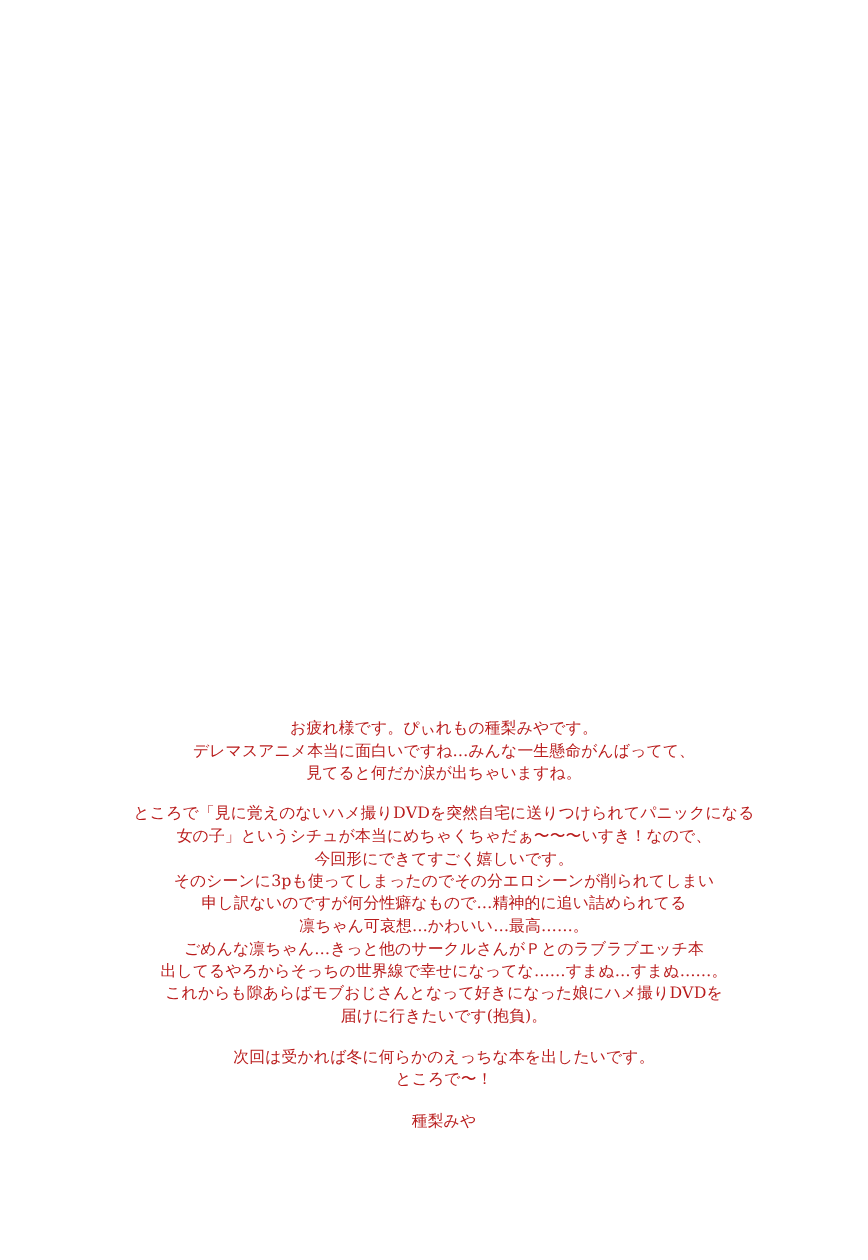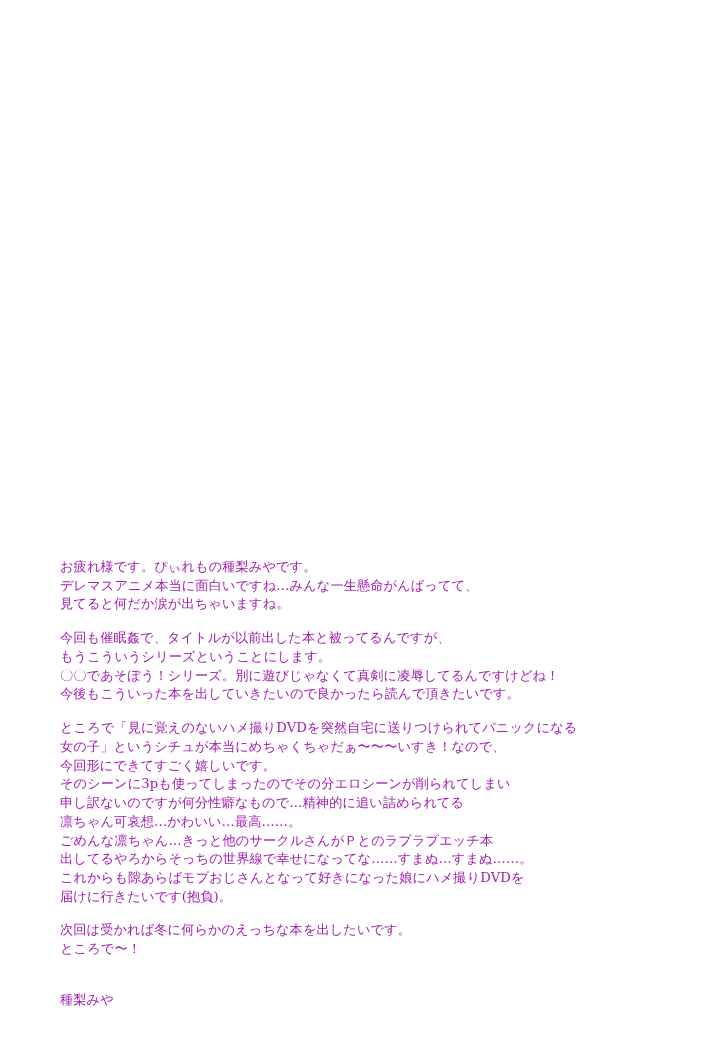--- a/index.html
+++ b/index.html
@@ -15,51 +15,48 @@
   }
   .page {
     position: relative;
     width: 723px;
     height: 1050px;
     background: #ffffff;
   }
   .afterword {
     position: absolute;
     left: 60px;
-    top: 558px;
+    top: 599px;
     width: 620px;
-    color: #a21caf;
+    color: #b91c1c;
     font-size: 13.2px;
     line-height: 1.42;
     letter-spacing: 0.1px;
     font-family: "DejaVu Serif", "Liberation Serif", serif;
+    text-align: center;
   }
   .para {
     margin: 0 0 15px 0;
     white-space: pre-line;
   }
   .para:last-child {
     margin-bottom: 0;
   }
   .sign {
-    margin-top: 32px;
+    margin-top: 16px;
   }
 </style>
 </head>
 <body>
 
 <div class="page">
   <div class="afterword">
     <p class="para">お疲れ様です。ぴぃれもの種梨みやです。
 デレマスアニメ本当に面白いですね…みんな一生懸命がんばってて、
 見てると何だか涙が出ちゃいますね。</p>
-    <p class="para">今回も催眠姦で、タイトルが以前出した本と被ってるんですが、
-もうこういうシリーズということにします。
-〇〇であそぼう！シリーズ。別に遊びじゃなくて真剣に凌辱してるんですけどね！
-今後もこういった本を出していきたいので良かったら読んで頂きたいです。</p>
     <p class="para">ところで「見に覚えのないハメ撮りDVDを突然自宅に送りつけられてパニックになる
 女の子」というシチュが本当にめちゃくちゃだぁ〜〜〜いすき！なので、
 今回形にできてすごく嬉しいです。
 そのシーンに3pも使ってしまったのでその分エロシーンが削られてしまい
 申し訳ないのですが何分性癖なもので…精神的に追い詰められてる
 凛ちゃん可哀想…かわいい…最高……。
 ごめんな凛ちゃん…きっと他のサークルさんがＰとのラブラブエッチ本
 出してるやろからそっちの世界線で幸せになってな……すまぬ…すまぬ……。
 これからも隙あらばモブおじさんとなって好きになった娘にハメ撮りDVDを
 届けに行きたいです(抱負)。</p>

